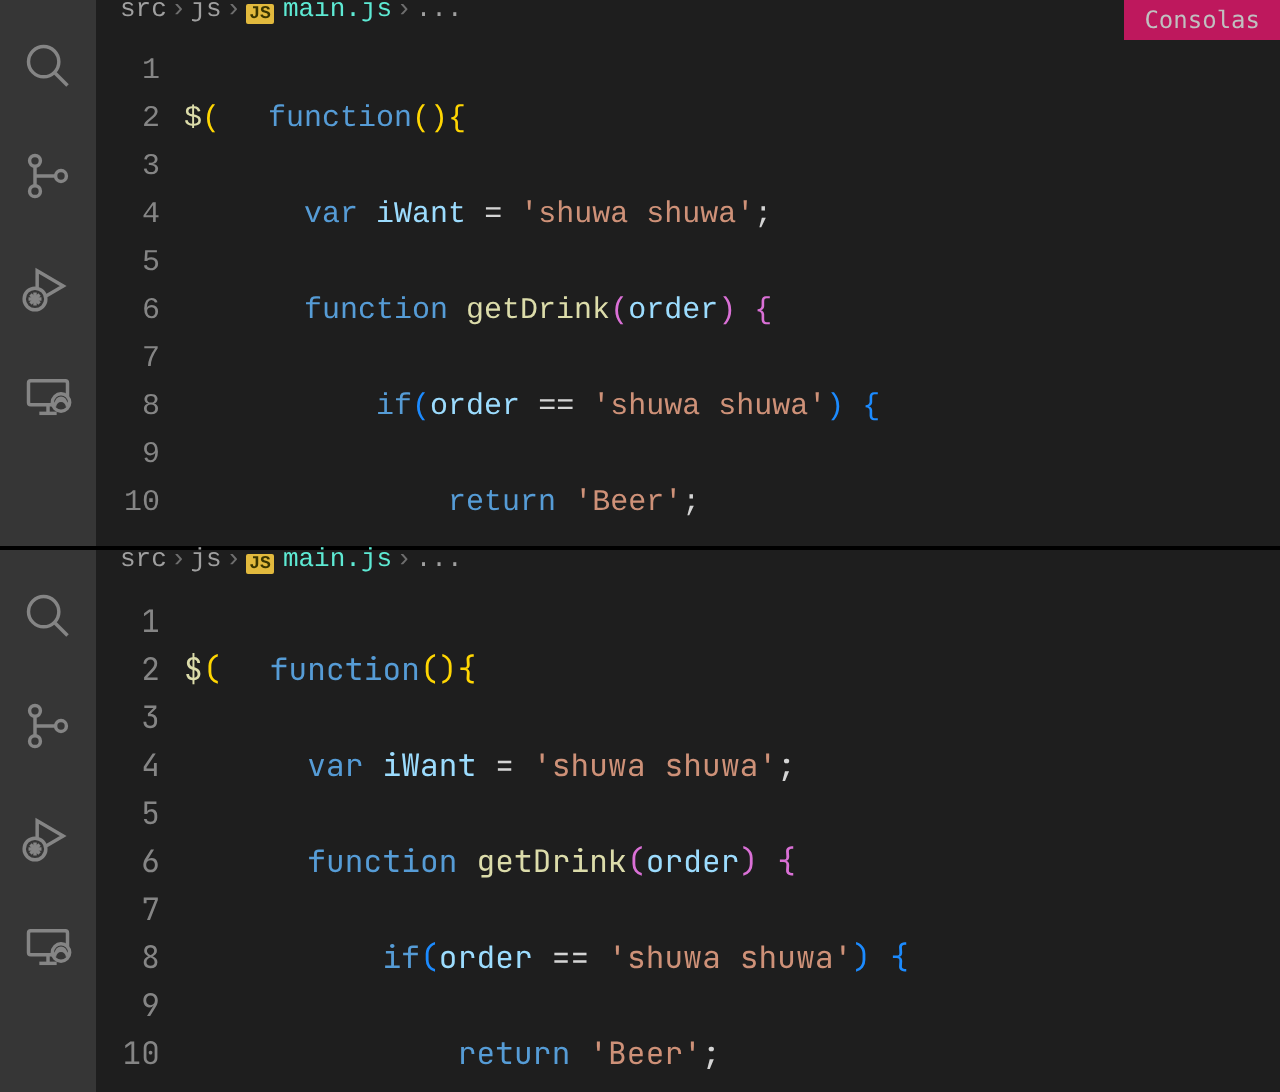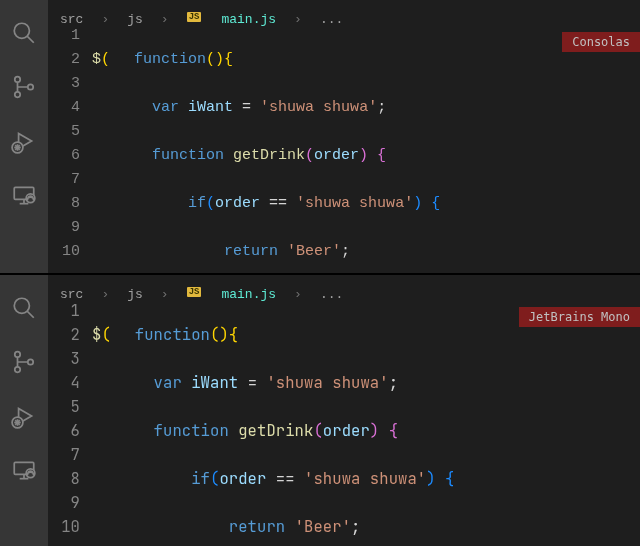--- a/index.html
+++ b/index.html
@@ -35,32 +35,31 @@
   .editor {
     flex: 1;
     background: #1e1e1e;
     position: relative;
     display: flex;
     flex-direction: column;
   }
   .font-label {
     position: absolute;
     top: 0; right: 0;
-    background: #7f1d1d;
+    background: #be185d;
     color: #c0c0c0;
     font-size: 12px;
     padding: 3px 10px;
     font-family: Consolas, monospace;
     z-index: 10;
-    margin-top: 32px;
   }
   .breadcrumbs {
     display: flex;
-    align-items: flex-start;
-    gap: 18px;
+    align-items: flex-end;
+    gap: 2px;
     padding: 12px 12px;
     font-size: 13px;
     color: #a0a0a0;
     height: 24px;
   }
   .breadcrumbs .chev { color: #6e6e6e; }
   .breadcrumbs .js-badge {
     background: #e2b93d;
     color: #3a3500;
     font-size: 9px;
@@ -211,21 +210,20 @@
         </svg></span>
     <span><svg viewBox="0 0 24 24">
           <rect x="3" y="5" width="18" height="11" rx="1"></rect>
           <line x1="8" y1="20" x2="16" y2="20"></line>
           <line x1="12" y1="16" x2="12" y2="20"></line>
           <circle cx="18" cy="15" r="4" fill="#363636"></circle>
           <path d="M16 15 a2 2 0 0 1 4 0 M15 17 a3 3 0 0 1 6 0"></path>
         </svg></span>
   </div>
   <div class="editor">
-    <div class="font-label">JetBrains Mono</div>
     <div class="breadcrumbs">
       <span>src</span>
       <span class="chev">›</span>
       <span>js</span>
       <span class="chev">›</span>
       <span class="js-badge">JS</span>
       <span class="fn">main.js</span>
       <span class="chev">›</span>
       <span>...</span>
     </div>

